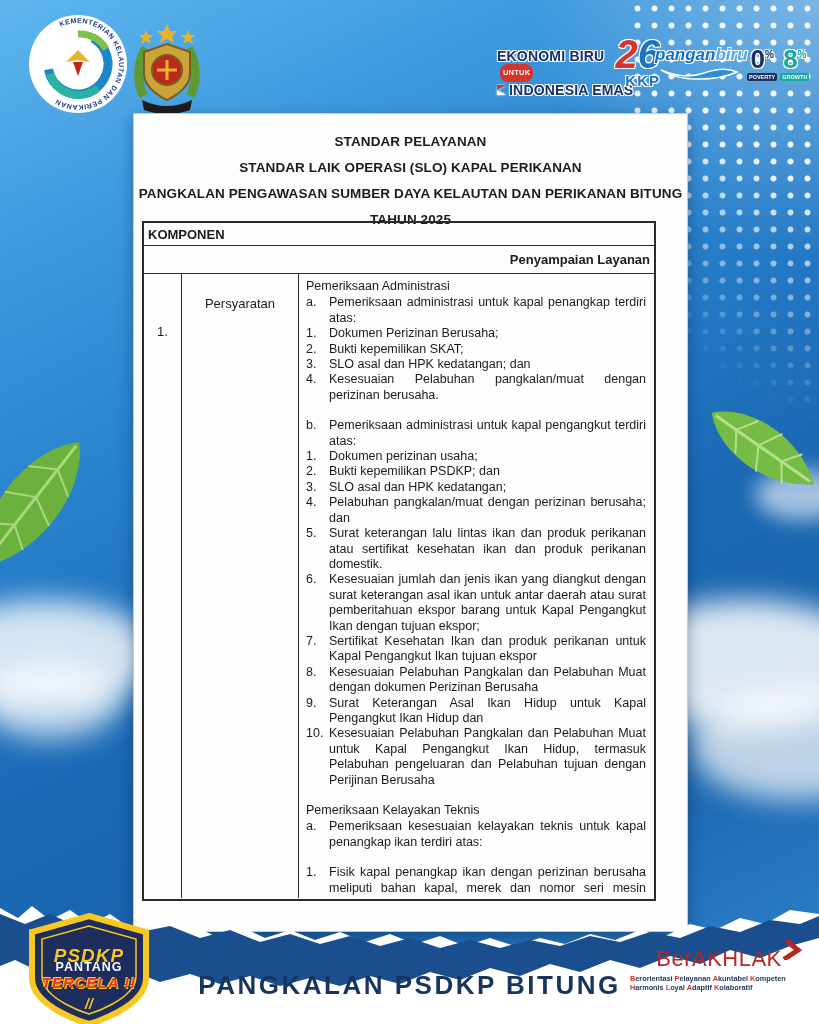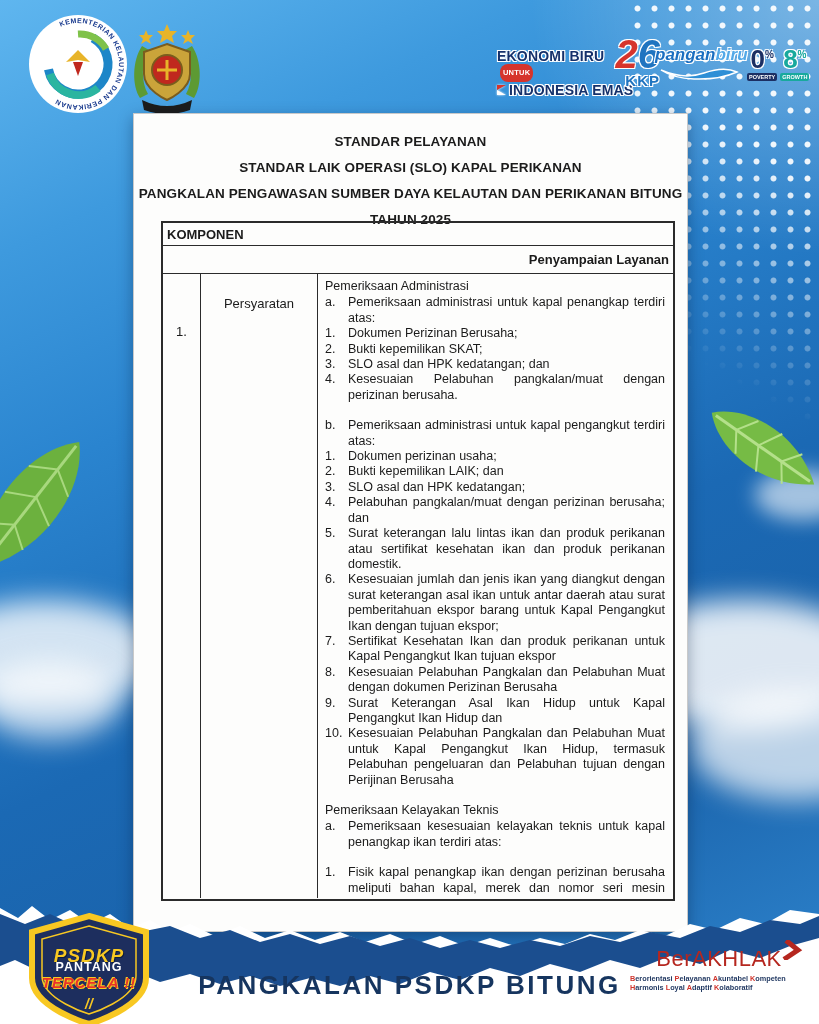--- a/index.html
+++ b/index.html
@@ -46,21 +46,21 @@
     text-shadow:-1px -1px 0 #fff,1px -1px 0 #fff,-1px 1px 0 #fff,1px 1px 0 #fff;}
   .stat .chip{font-size:5.5px;font-weight:700;color:#fff;padding:1px 2px;border-radius:2px;margin-top:1px;}
   .stat0 .big,.stat0 .pct{color:#1c2f63;} .stat0 .chip{background:#1c2f63;}
   .stat8 .big,.stat8 .pct{color:#18a99d;} .stat8 .chip{background:#18a99d;}
   
   .paper{position:absolute;left:133px;top:113px;width:555px;height:819px;background:#fdfdfc;
     border:1px solid #c9c9c9;box-sizing:border-box;box-shadow:0 5px 14px rgba(0,20,50,.35);
     color:#1b1b1b;}
   .doc-titles{padding-top:20px;text-align:center;}
   .doc-title-line{font-weight:700;font-size:13.5px;margin-bottom:11px;letter-spacing:.1px;}
-  .tbl{position:absolute;left:27px;top:107px;width:514px;height:680px;
+  .tbl{position:absolute;left:8px;top:107px;width:514px;height:680px;
     border:2px solid #2b2b2b;box-sizing:border-box;}
   .tbl-row-h{font-weight:700;font-size:13px;padding:4px 4px 3px 4px;border-bottom:1.5px solid #2b2b2b;}
   .tbl-body{display:flex;height:624px;}
   .col1{width:38px;border-right:1.5px solid #2b2b2b;box-sizing:border-box;
     text-align:center;padding-top:50px;font-size:13px;}
   .col2{width:117px;border-right:1.5px solid #2b2b2b;box-sizing:border-box;
     text-align:center;padding-top:22px;font-size:13px;}
   .col3{flex:1;padding:5px 8px 4px 7px;font-size:12.5px;line-height:15.4px;overflow:hidden;}
   .doc-h{font-weight:400;margin-bottom:1px;}
   .doc-list .li{position:relative;padding-left:23px;text-align:justify;}
@@ -191,21 +191,21 @@
 
               <div class="li"><span class="li-n">4.</span><span class="li-t">Kesesuaian Pelabuhan pangkalan/muat dengan perizinan berusaha.</span></div>
             </div>
           <div class="gap"></div>
           <div class="doc-list">
 
               <div class="li"><span class="li-n">b.</span><span class="li-t">Pemeriksaan administrasi untuk kapal pengangkut terdiri atas:</span></div>
 
               <div class="li"><span class="li-n">1.</span><span class="li-t">Dokumen perizinan usaha;</span></div>
 
-              <div class="li"><span class="li-n">2.</span><span class="li-t">Bukti kepemilikan LAIK; dan</span></div>
+              <div class="li"><span class="li-n">2.</span><span class="li-t">Bukti kepemilikan PSDKP; dan</span></div>
 
               <div class="li"><span class="li-n">3.</span><span class="li-t">SLO asal dan HPK kedatangan;</span></div>
 
               <div class="li"><span class="li-n">4.</span><span class="li-t">Pelabuhan pangkalan/muat dengan perizinan berusaha; dan</span></div>
 
               <div class="li"><span class="li-n">5.</span><span class="li-t">Surat keterangan lalu lintas ikan dan produk perikanan atau sertifikat kesehatan ikan dan produk perikanan domestik.</span></div>
 
               <div class="li"><span class="li-n">6.</span><span class="li-t">Kesesuaian jumlah dan jenis ikan yang diangkut dengan surat keterangan asal ikan untuk antar daerah atau surat pemberitahuan ekspor barang untuk Kapal Pengangkut Ikan dengan tujuan ekspor;</span></div>
 
               <div class="li"><span class="li-n">7.</span><span class="li-t">Sertifikat Kesehatan Ikan dan produk perikanan untuk Kapal Pengangkut Ikan tujuan ekspor</span></div>

